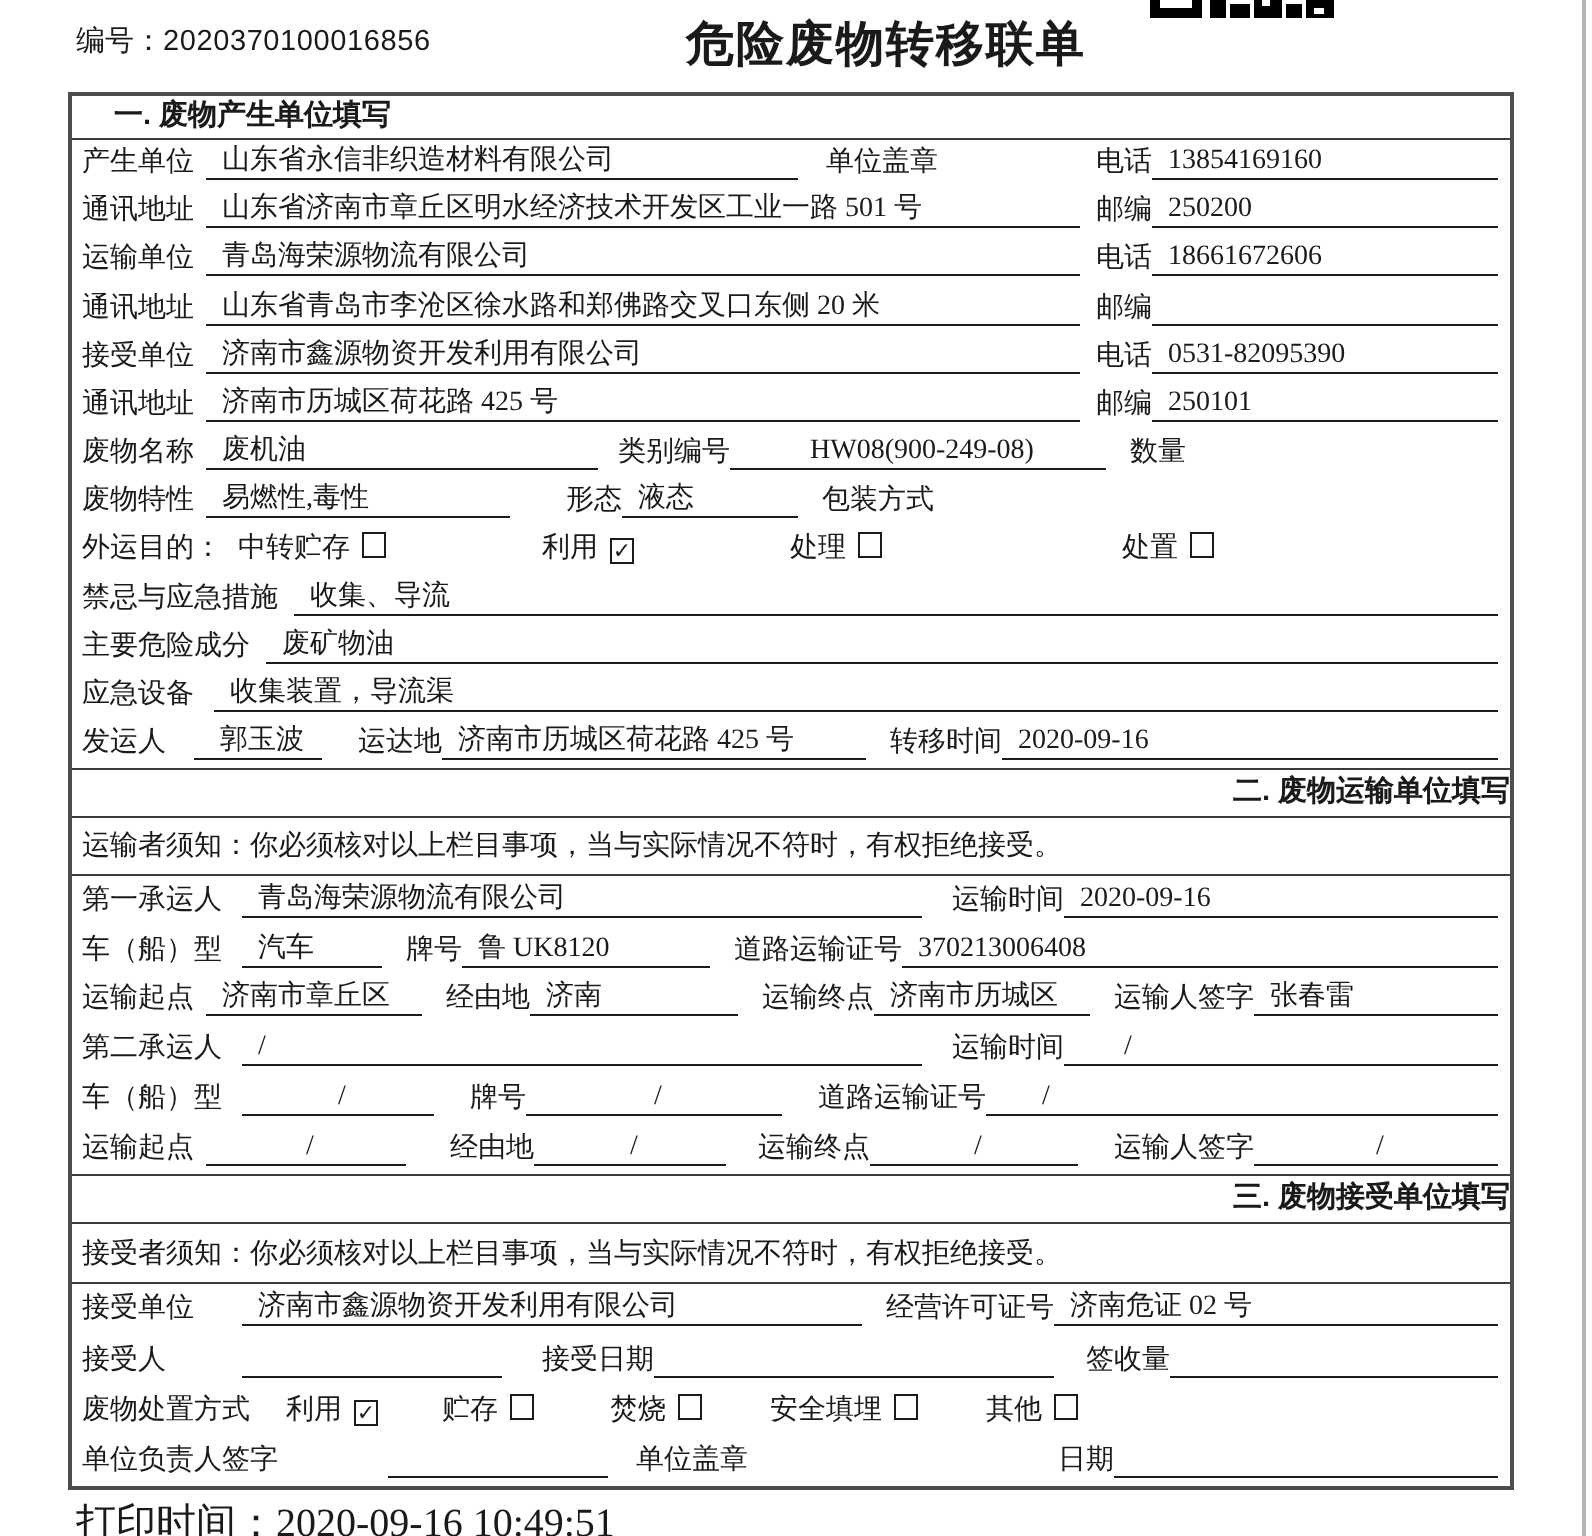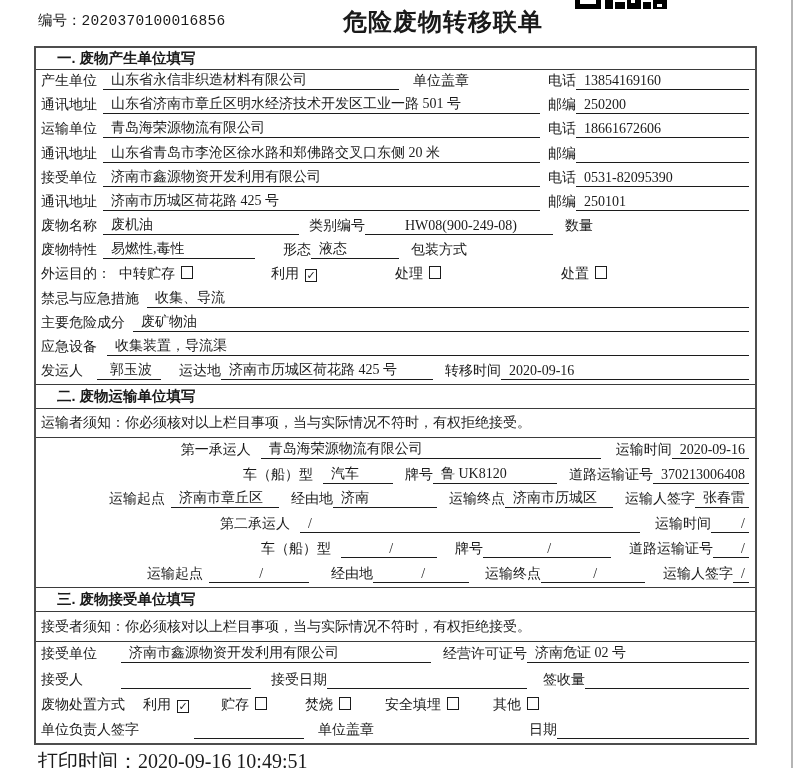--- a/index.html
+++ b/index.html
@@ -1,36 +1,36 @@
 <!DOCTYPE html>
 <html><head>
 <meta charset="utf-8">
 <style>
   * { margin:0; padding:0; box-sizing:border-box; }
   html,body { width:796px; height:768px; background:#ffffff; overflow:hidden;
     font-family:"Liberation Serif","DejaVu Serif",serif; color:#1a1a1a; }
   .abs { position:absolute; }
 
   #serial { left:38px; top:11px; font-size:14.5px; }
-  #serial .num { font-family:Liberation Mono, monospace; letter-spacing:.3px; }
+  #serial .num { font-family:Liberation Sans, sans-serif; letter-spacing:.3px; }
   #doc-title { left:443px; top:6px; transform:translateX(-50%); font-size:24px; font-weight:bold;
     font-family:"Liberation Sans","DejaVu Sans",sans-serif; white-space:nowrap; letter-spacing:1px; }
   #qr-frag { left:575px; top:0; }
   #page-edge { left:791px; top:0; width:2px; height:768px; background:#b5b5b5; }
 
   #form-box { left:34px; top:46px; width:723px; height:699px; border:2px solid #4d4d4d; background:#fff; }
 
   .sec-h { height:22px; line-height:21px; border-bottom:1.5px solid #3b3b3b; padding-left:21px;
     font-family:"Liberation Sans","DejaVu Sans",sans-serif; font-weight:bold; font-size:14.5px; }
   .sec-body { display:flex; flex-direction:column; }
   #s1-body { height:315px; border-bottom:1.5px solid #3b3b3b; }
-  #s2-head, #s3-head { height:24px; line-height:23px; }
+  #s2-head, #s3-head { height:24px; line-height:23px;text-align:right; }
   .notice-row { height:29px; border-bottom:1.5px solid #3b3b3b; display:flex; align-items:center;
     padding-left:5px; font-size:14px; }
-  #s2-body { height:150px; border-bottom:1.5px solid #3b3b3b;align-items:flex-end; }
+  #s2-body { height:150px; border-bottom:1.5px solid #3b3b3b; }
   #s3-notice { height:30px; }
   #s3-body { height:101px; }
 
   .row { flex:1; display:flex; align-items:flex-end; padding:0 6px 4px 5px; font-size:14px; }
   .lb { white-space:nowrap; flex:none; }
   .uv { border-bottom:1px solid #1c1c1c; white-space:nowrap; padding:0 4px 0 8px; flex:none; }
   .uv.grow { flex:1 1 auto; }
   .ml-auto { margin-left:auto; }
   .cb { display:inline-block; width:12px; height:13px; border:1px solid #1c1c1c; margin-left:6px;
     font-family:"DejaVu Sans",sans-serif; font-size:11px; line-height:12px; text-align:center;

